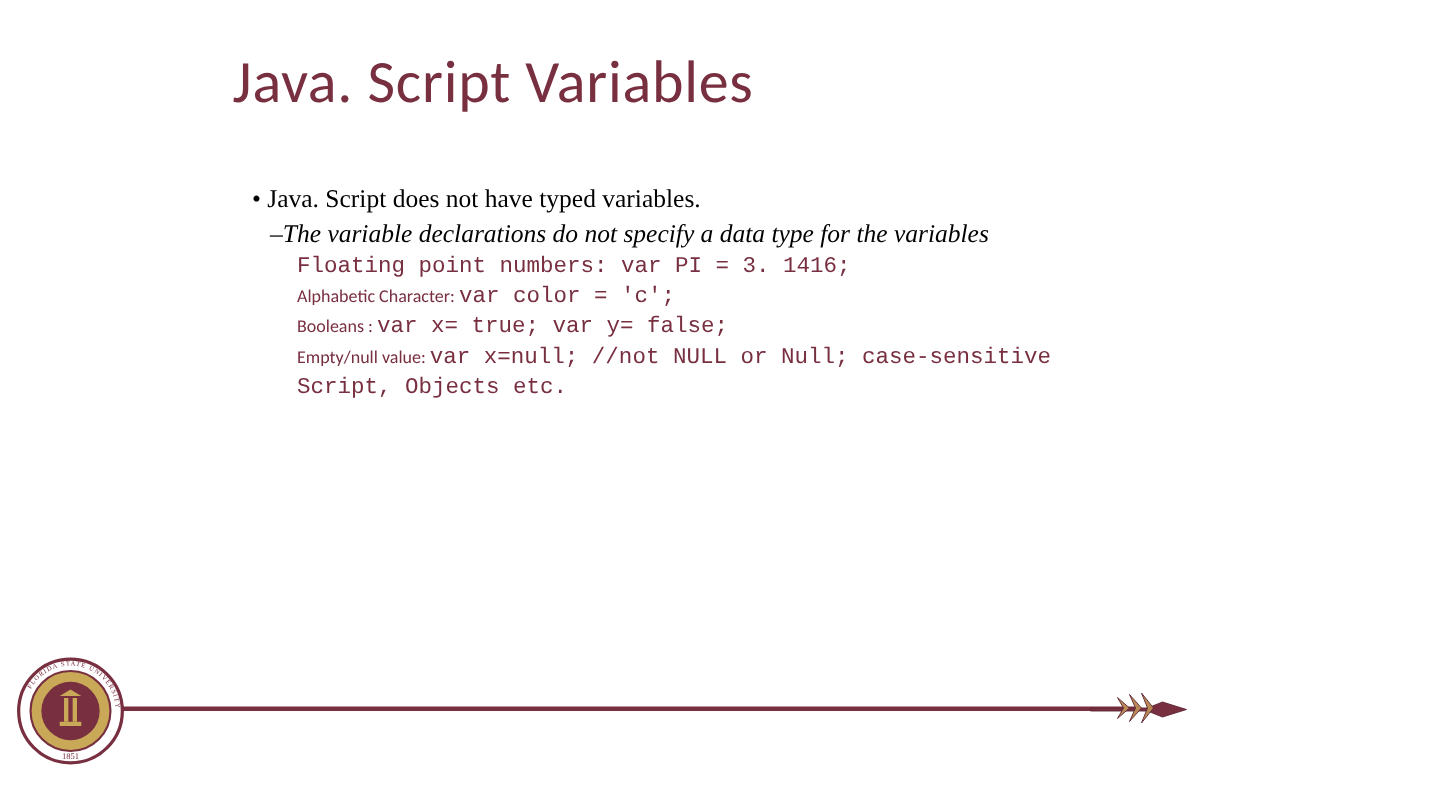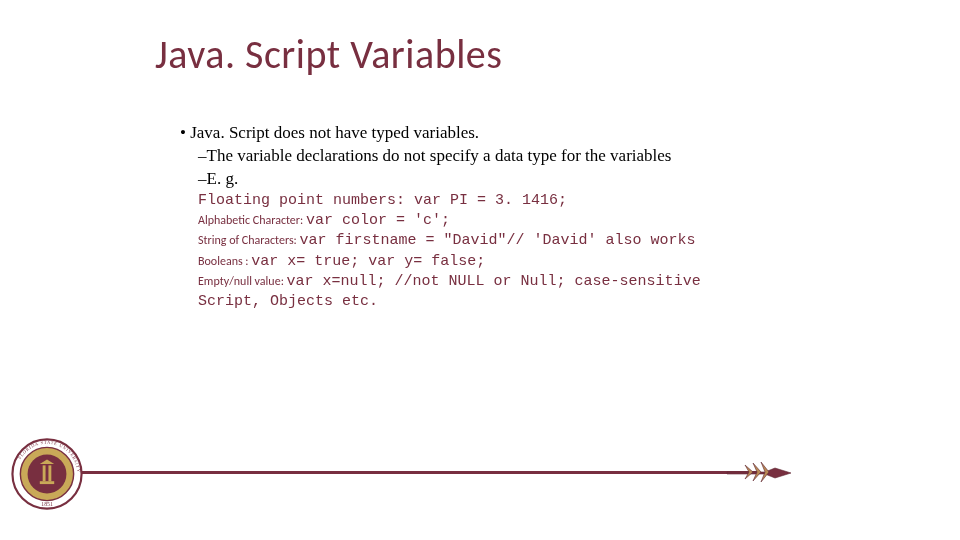--- a/index.html
+++ b/index.html
@@ -31,22 +31,22 @@
     position: absolute;
     left: 168px;
     top: 122px;
     width: 720px;
     font-family: Georgia, "Times New Roman", serif;
     font-size: 17px;
     line-height: 1.35;
     color: #000;
   }
   .bullet-row { display: block; }
-  .b1 { margin-left: 12px; }
-  .b2 { margin-left: 30px; }
+  .b1 { margin-left: 0; }
+  .b2 { margin-left: 12px; font-style: italic; }
   .bullet-mark { display: inline; }
   .examples {
     margin-left: 30px;
     font-family: Consolas, "Courier New", monospace;
     font-size: 15px;
     color: #782f40;
     line-height: 1.35;
   }
   .ex-line { white-space: pre; }
   .label-sans {
@@ -86,28 +86,24 @@
 
   <div class="title">Java. Script Variables</div>
 
   <div class="body">
     <div class="bullet-row b1">
       <span class="bullet-mark">• </span><span>Java. Script does not have typed variables.</span>
     </div>
     <div class="bullet-row b2">
       <span class="bullet-mark">–</span><span>The variable declarations do not specify a data type for the variables</span>
     </div>
-    <div class="bullet-row b2">
-      <span class="bullet-mark">–</span><span>E. g.</span>
-    </div>
 
     <div class="examples">
       <div class="ex-line">Floating point numbers: var PI = 3. 1416;</div>
       <div class="ex-line"><span class="label-sans">Alphabetic Character: </span><span>var color = 'c';</span></div>
-      <div class="ex-line"><span class="label-sans">String of Characters: </span><span>var firstname = "David"// 'David' also works</span></div>
       <div class="ex-line"><span class="label-sans">Booleans : </span><span>var x= true; var y= false;</span></div>
       <div class="ex-line"><span class="label-sans">Empty/null value: </span><span>var x=null; //not NULL or Null; case-sensitive</span></div>
       <div class="ex-line">Script, Objects etc.</div>
     </div>
   </div>
 
   <div class="rule"></div>
 
   <svg class="spear" viewBox="0 0 70 50">
     <g fill="#782f40" stroke="#5f2633" stroke-width="0.6">

